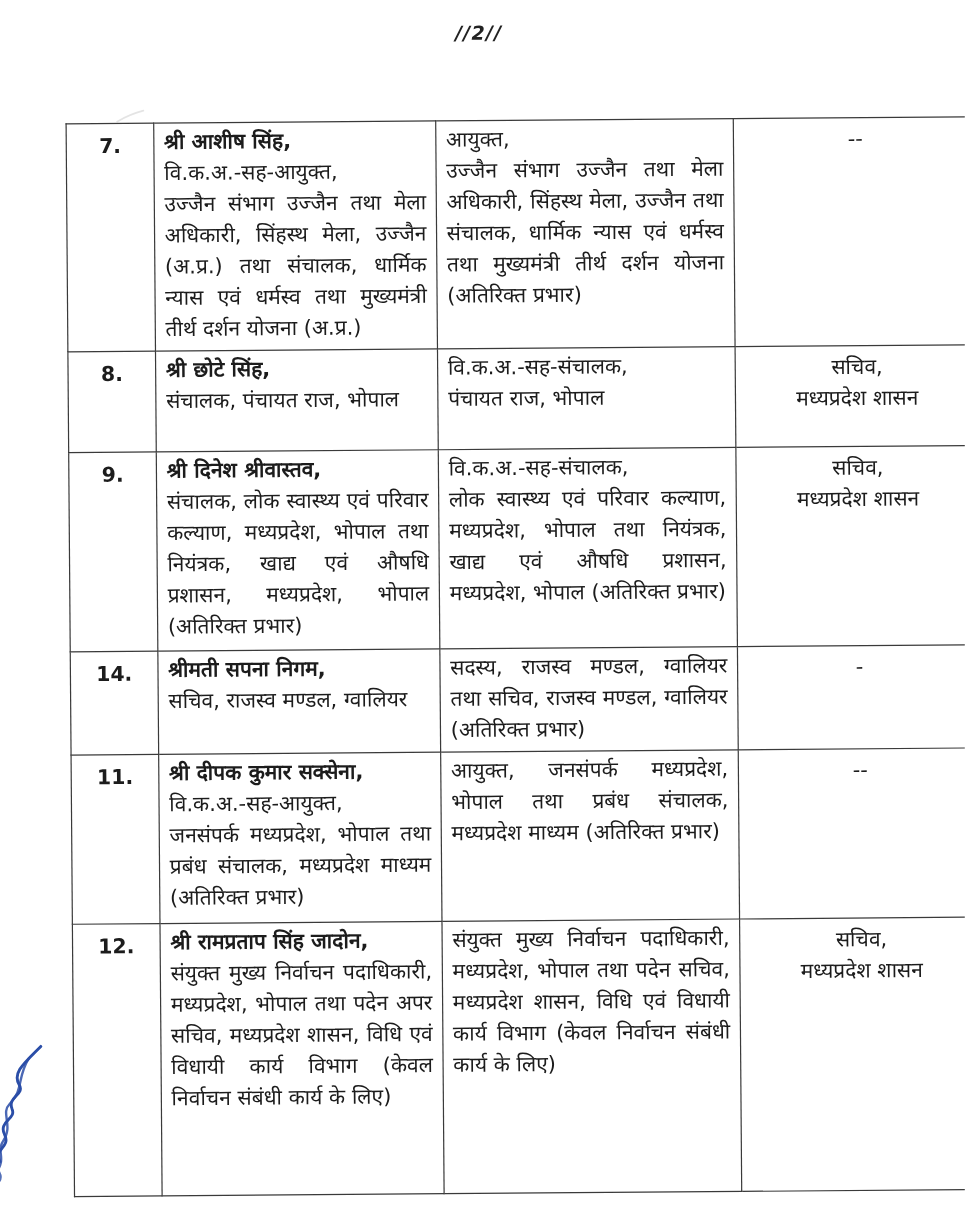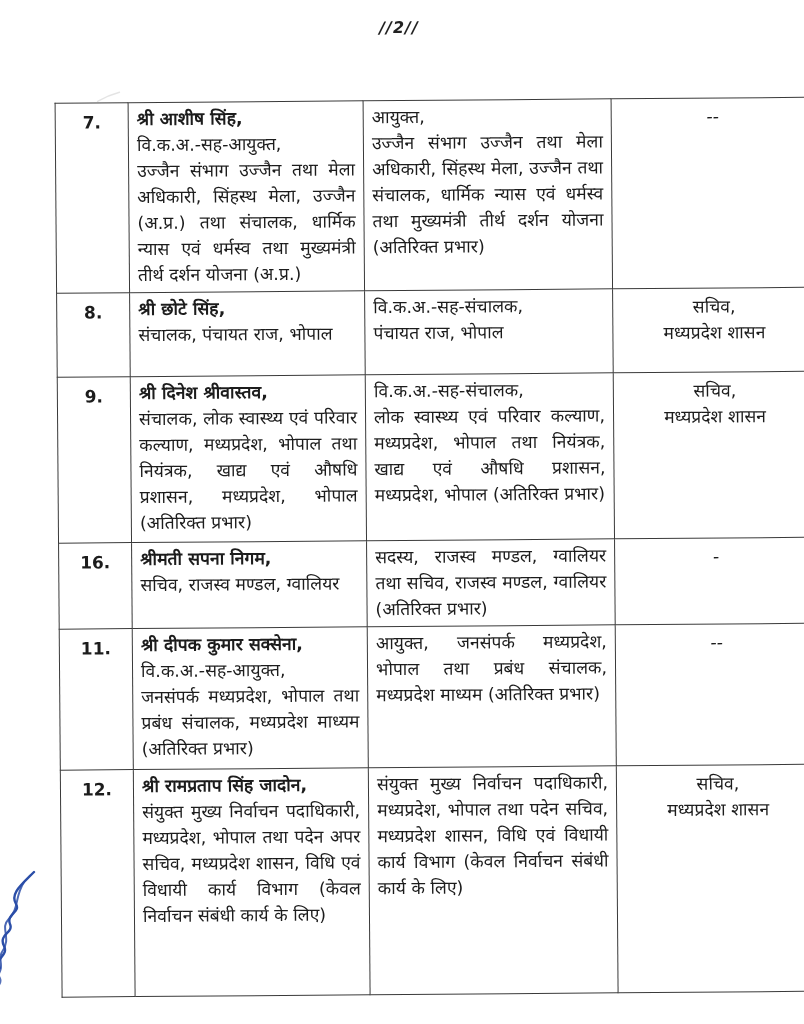--- a/index.html
+++ b/index.html
@@ -81,21 +81,21 @@
       <div class="cell-text">संचालक, लोक स्वास्थ्य एवं परिवार कल्याण, मध्यप्रदेश, भोपाल तथा नियंत्रक, खाद्य एवं औषधि प्रशासन, मध्यप्रदेश, भोपाल (अतिरिक्त प्रभार)</div>
     </td>
     <td class="c-posting">
       <div class="cell-text">वि.क.अ.-सह-संचालक,
 लोक स्वास्थ्य एवं परिवार कल्याण, मध्यप्रदेश, भोपाल तथा नियंत्रक, खाद्य एवं औषधि प्रशासन, मध्यप्रदेश, भोपाल (अतिरिक्त प्रभार)</div>
     </td>
     <td class="c-remark">सचिव,
 मध्यप्रदेश शासन</td>
   </tr>
         <tr style="height: 79px;">
-    <td class="c-no">16.</td>
+    <td class="c-no">14.</td>
     <td class="c-officer">
       <div class="officer-name">श्रीमती सपना निगम,</div>
       <div class="cell-text">सचिव, राजस्व मण्डल, ग्वालियर</div>
     </td>
     <td class="c-posting">
       <div class="cell-text">सदस्य, राजस्व मण्डल, ग्वालियर तथा सचिव, राजस्व मण्डल, ग्वालियर (अतिरिक्त प्रभार)</div>
     </td>
     <td class="c-remark">-</td>
   </tr>
         <tr style="height: 141px;">

